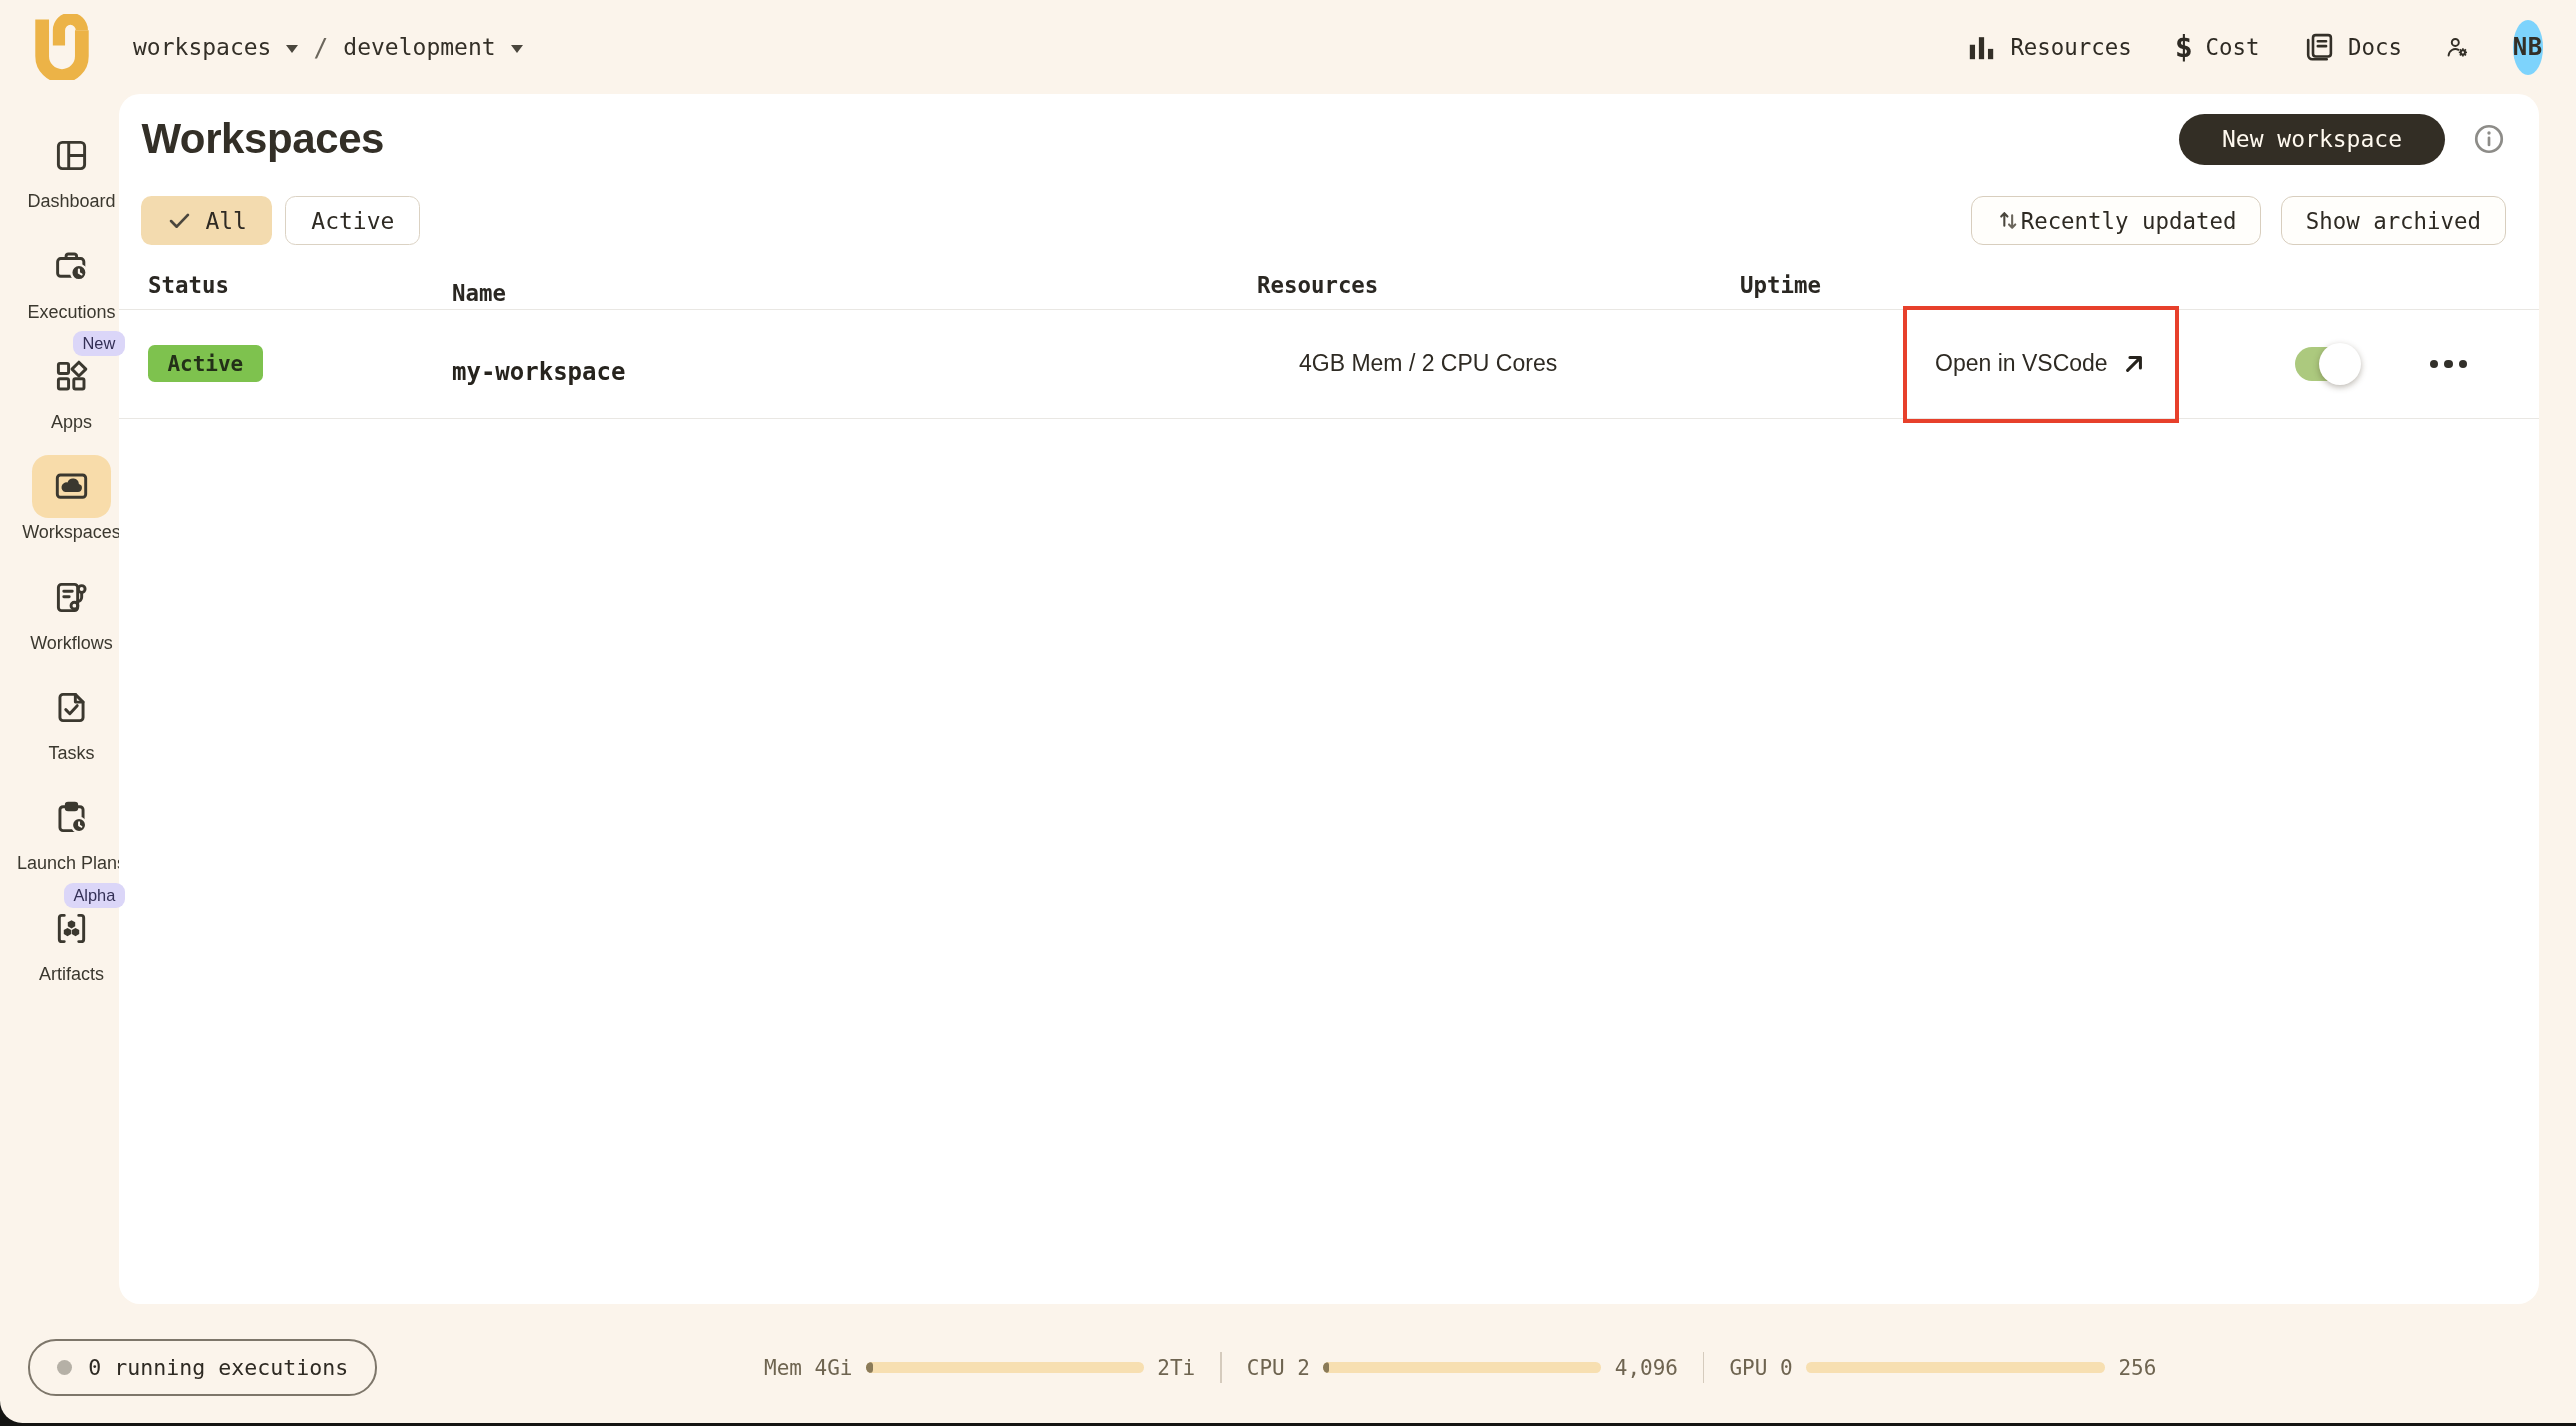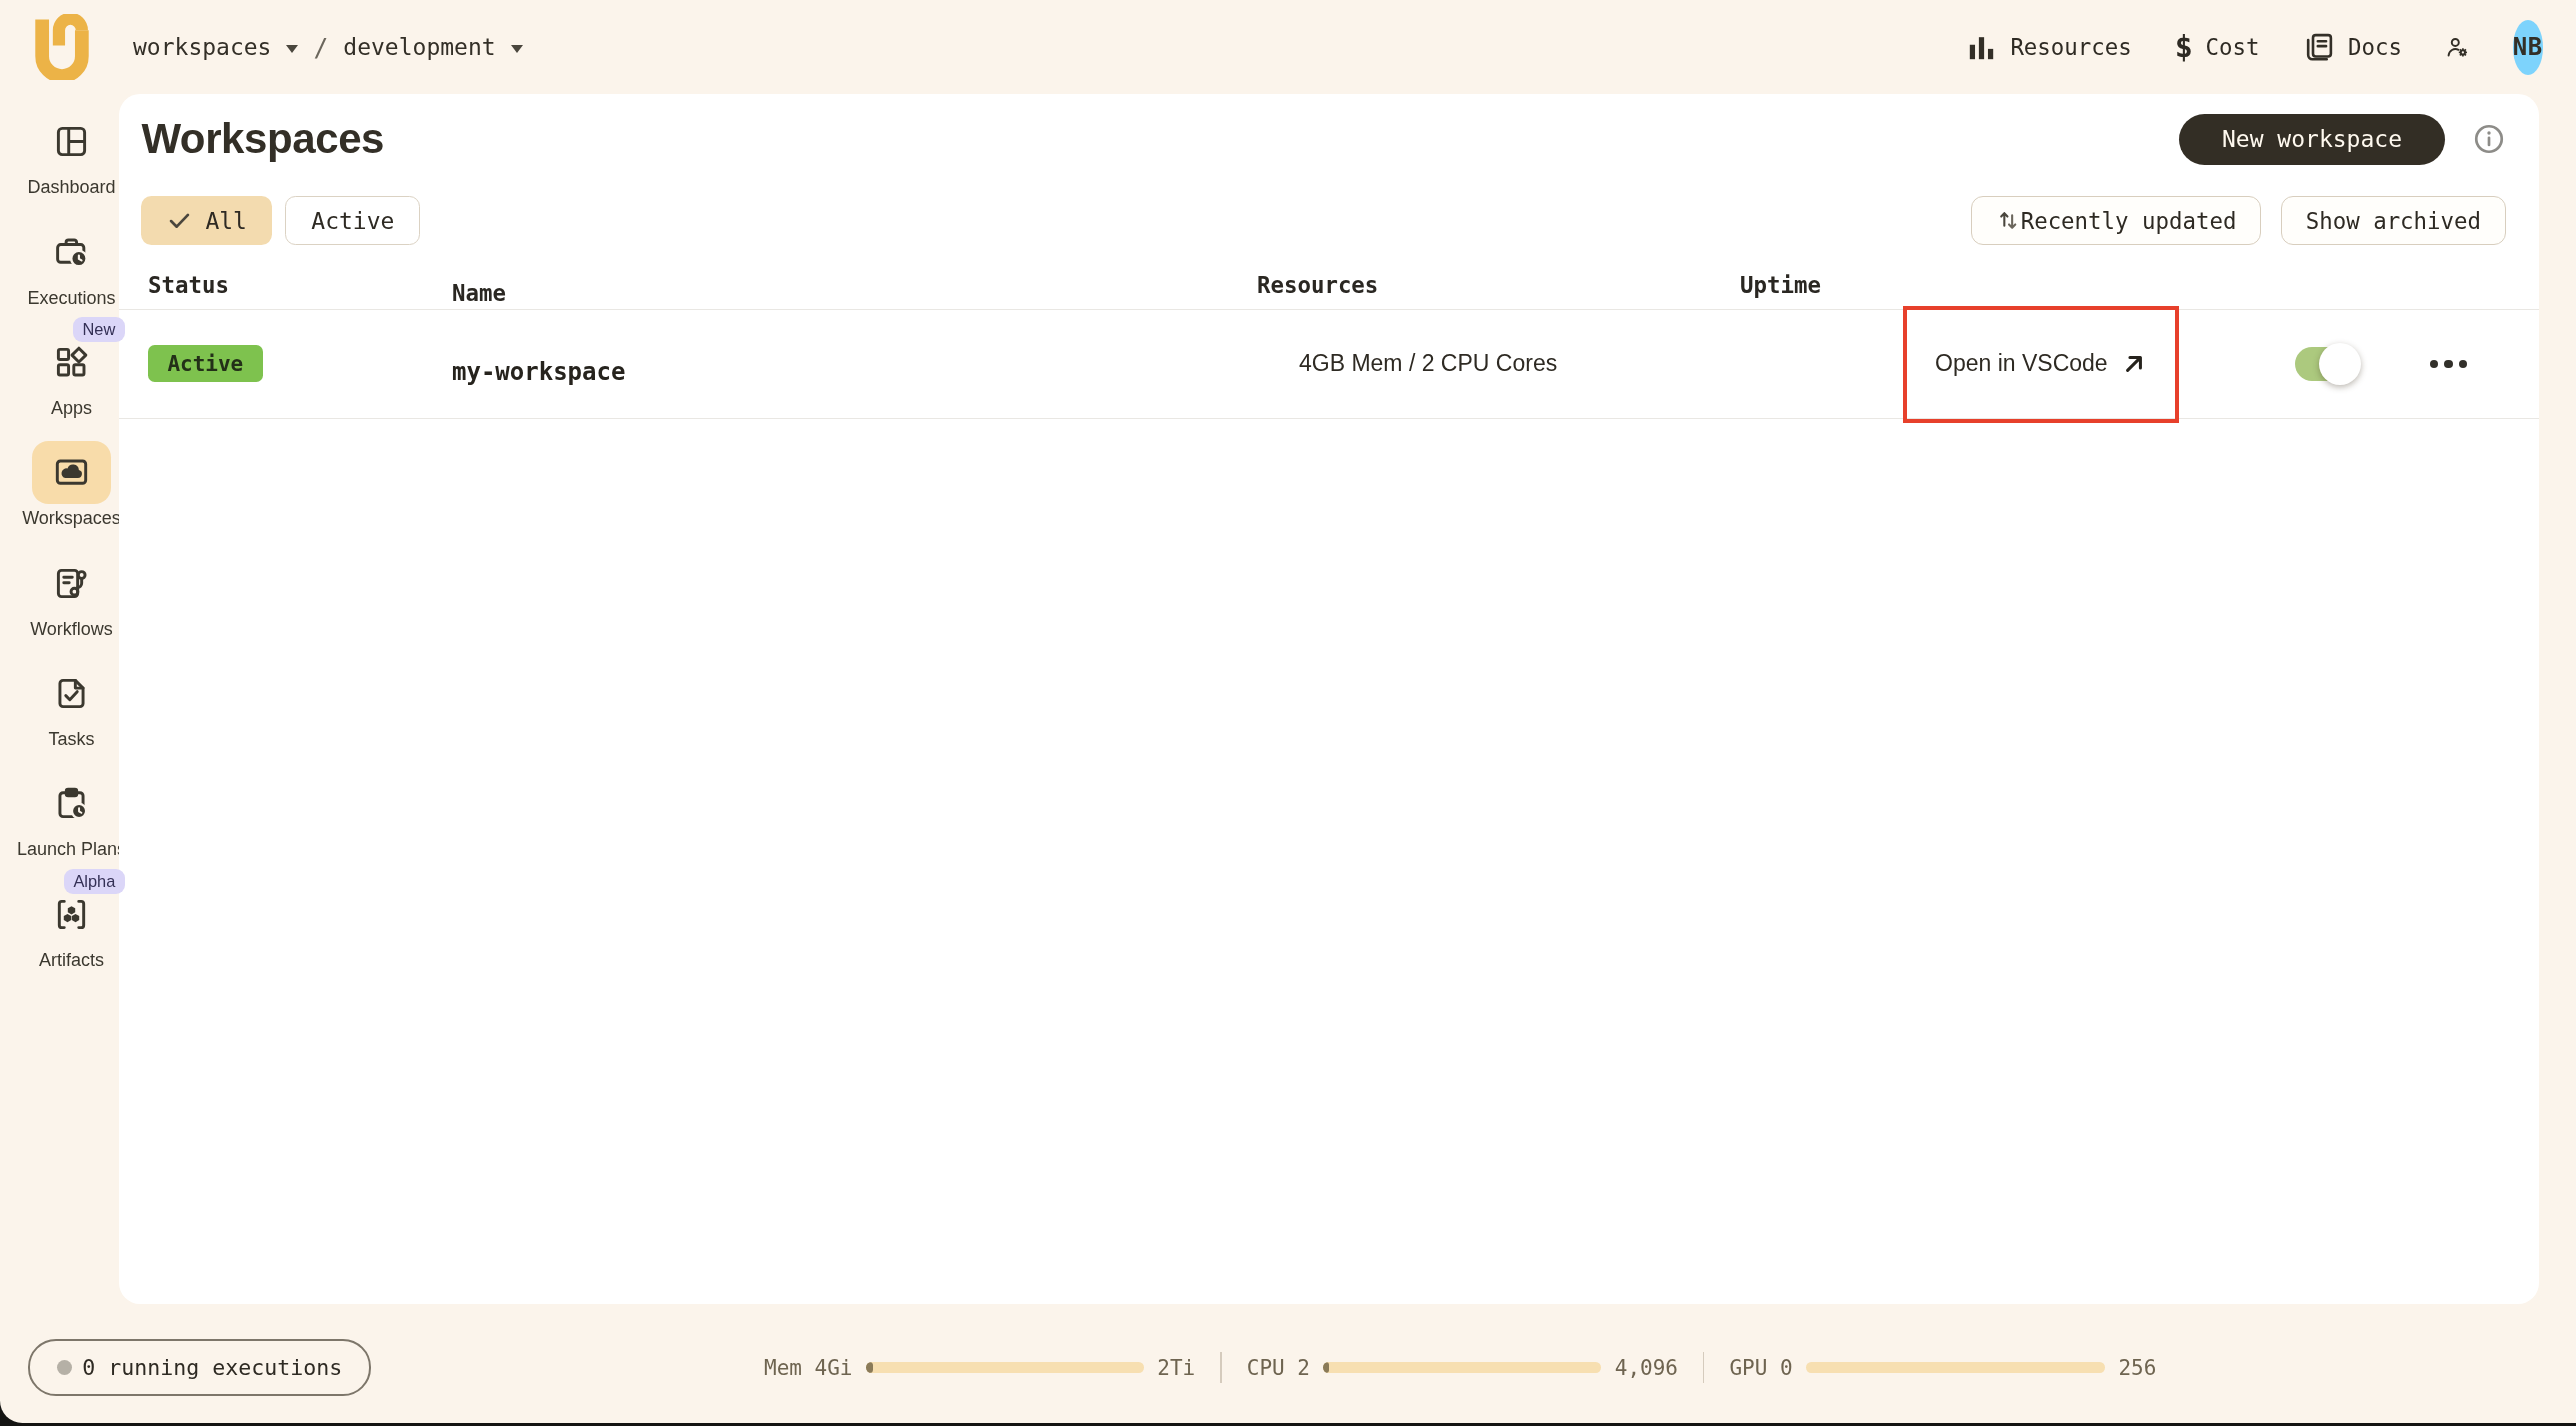--- a/index.html
+++ b/index.html
@@ -18,21 +18,21 @@
   .crumb-sep { color:#6B665C; font-size:24.6px; }
   .topnav { margin-left:auto; display:flex; align-items:center; gap:43px;
             font-family:"DejaVu Sans Mono", monospace; font-size:22.4px; color:#2E2A23; }
   .nav-item { display:flex; align-items:center; gap:12.7px; cursor:pointer; }
   .nav-item svg { width:33px; height:33px; }
   .dollar-glyph { font-family:"DejaVu Sans Mono", monospace; font-size:30px; font-weight:700; line-height:1; }
   .avatar { width:55px; height:55px; border-radius:50%; background:#7dd3fc; color:#332F27;
             display:flex; align-items:center; justify-content:center; font-size:24px; font-weight:600; letter-spacing:0.7px; }
 
   
-  .sidebar { position:absolute; left:0; top:80px; width:143px; display:flex; flex-direction:column; align-items:center; padding-top:30px; }
+  .sidebar { position:absolute; left:0; top:94px; width:143px; display:flex; flex-direction:column; align-items:center; padding-top:30px; }
   .s-item { position:relative; width:119px; display:flex; flex-direction:column; align-items:center; margin-bottom:22.4px; cursor:pointer; }
   .icon-pill { width:79px; height:63px; border-radius:16.4px; display:flex; align-items:center; justify-content:center; }
   .icon-pill.active { background:#F8DCAA; }
   .s-item svg { width:37px; height:37px; }
   .s-label { margin-top:5.2px; font-size:18px; color:#3B382F; text-align:center; line-height:1.1; }
   .s-badge { position:absolute; top:-13.4px; right:6px; background:#DBD6F8; color:#343056;
              font-size:16.4px; padding:3px 9.7px; border-radius:9px; z-index:3; }
 
   
   .card { position:absolute; left:119px; top:94px; width:2420px; height:1210px; background:#FFFFFF; border-radius:21px; }
@@ -76,21 +76,21 @@
   .vscode-link svg { width:28px; height:28px; }
   .toggle { position:relative; width:61px; height:34px; border-radius:17px; background:#ACC97E; cursor:pointer; }
   .toggle .knob { position:absolute; right:-4.5px; top:-3.7px; width:42px; height:42px; border-radius:50%;
                   background:#FFFFFF; box-shadow:0 2.2px 6px rgba(60,50,30,.35); }
   .menu-btn { display:flex; gap:6.7px; background:none; border:none; cursor:pointer; padding:7.5px; }
   .menu-btn i { width:8.2px; height:8.2px; border-radius:50%; background:#32302A; }
   .annotation-box { position:absolute; left:1784px; top:212px; width:276px; height:117px;
                     border:4.5px solid #E7402B; z-index:6; pointer-events:none; }
 
   
-  .exec-pill { position:absolute; left:27.6px; top:1339px; height:57px; display:flex; align-items:center; gap:10px;
+  .exec-pill { position:absolute; left:27.6px; top:1339px; height:57px; display:flex; align-items:center; gap:16px;
                padding:12px 27px; border:2.2px solid #7D766A; border-radius:28px;
                font-family:"DejaVu Sans Mono", monospace; font-size:21.6px; color:#2E2A23; background:transparent; cursor:pointer; }
   .exec-dot { width:15.7px; height:15.7px; border-radius:50%; background:#B5B0A6; }
   .gauges { position:absolute; left:764px; top:1339px; height:57px; display:flex; align-items:center;
             font-family:"DejaVu Sans Mono", monospace; font-size:21px; color:#6E6450; }
   .gauge-label { margin-right:13.4px; white-space:nowrap; }
   .gauge-bar { height:10.4px; border-radius:5.2px; background:#F7DFB1; margin-right:13.4px; position:relative; overflow:hidden; }
   .gauge-bar .fill { position:absolute; left:0; top:0; bottom:0; background:#8A7A58; border-radius:5.2px; }
   .bar-mem { width:278px; } .bar-cpu { width:278px; } .bar-gpu { width:299px; }
   .gauge-max { white-space:nowrap; }

